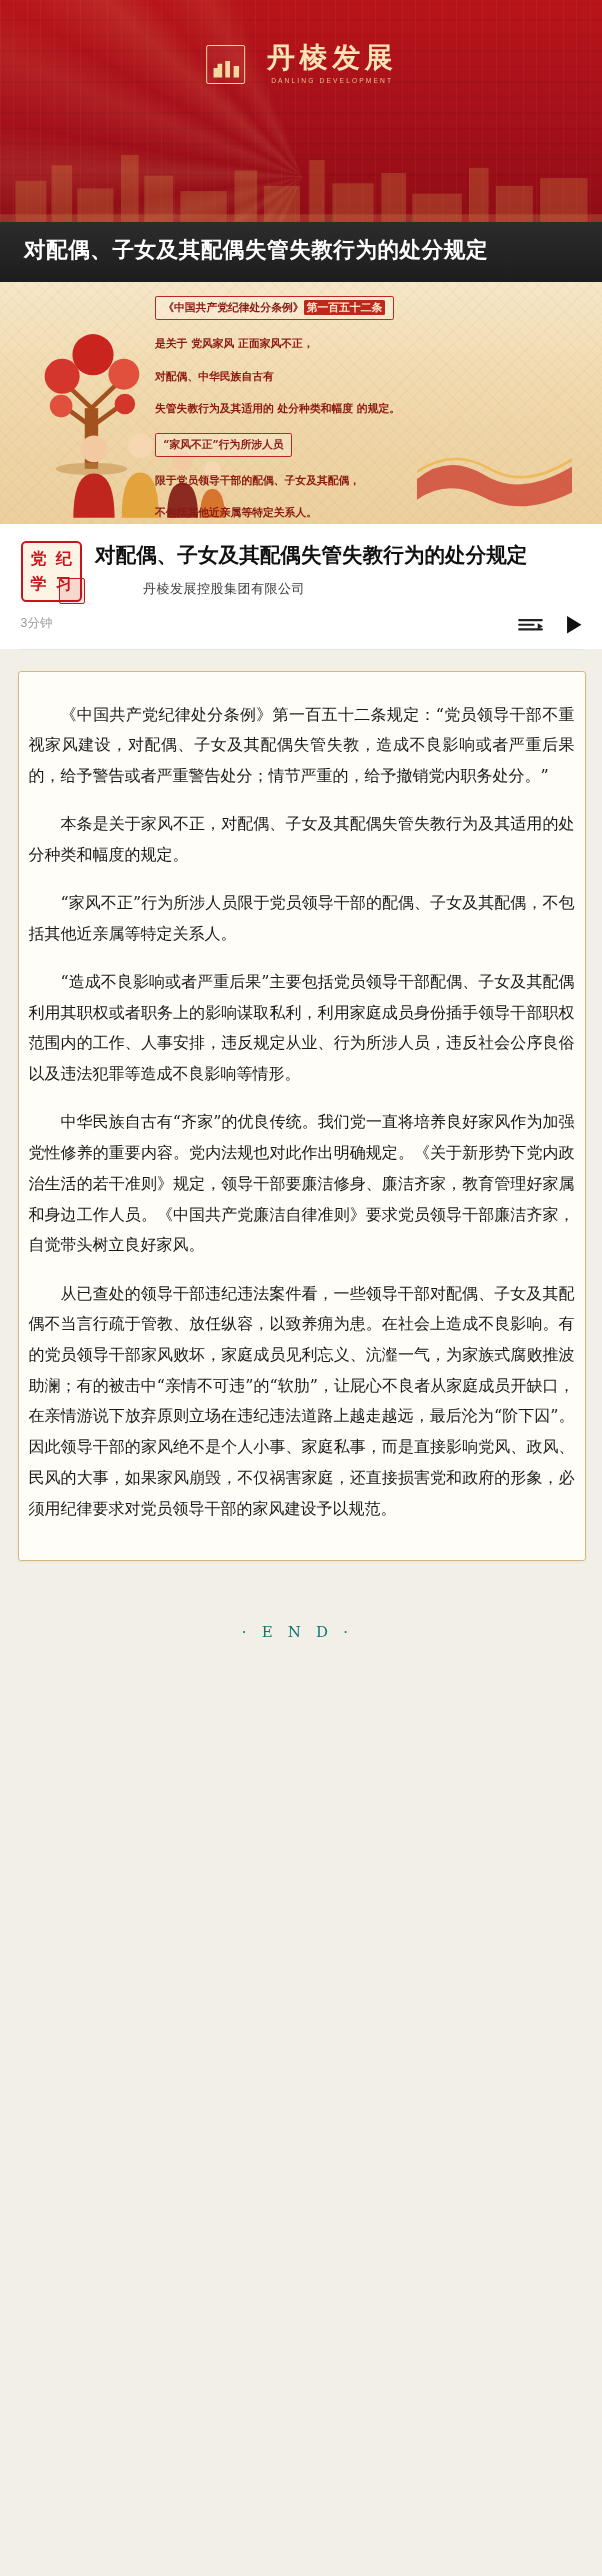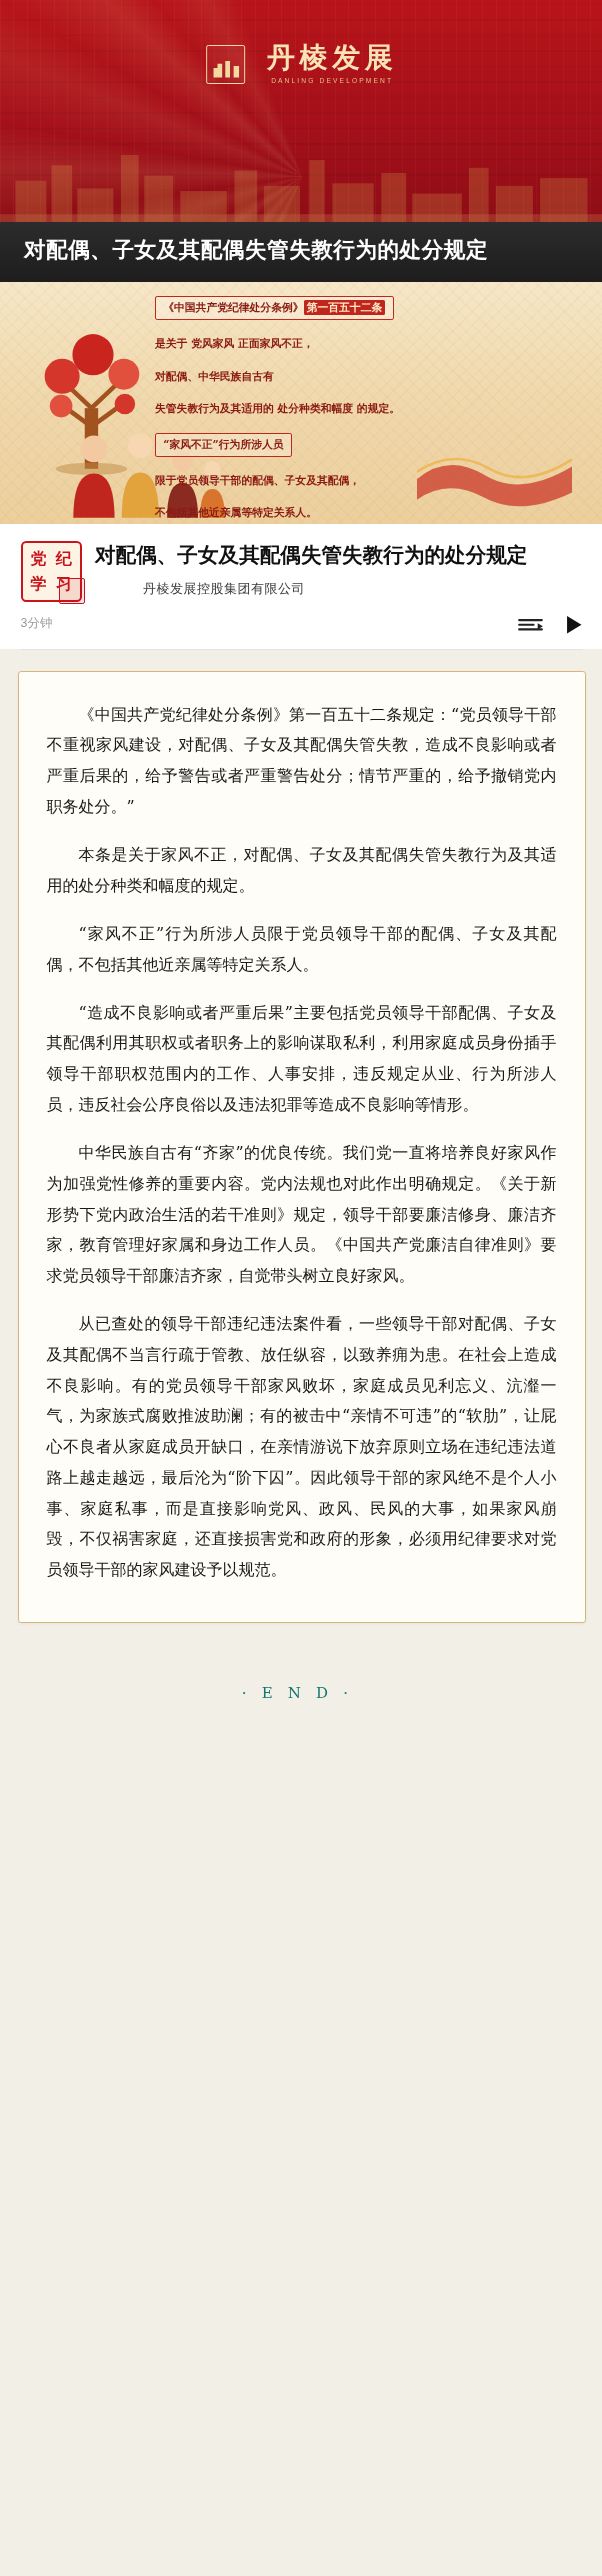--- a/index.html
+++ b/index.html
@@ -266,21 +266,21 @@
     width: 603px;
     background: #f2efe6;
     padding: 20.6px 17.5px 46px;
   }
   .paper {
     width: 568px;
     margin: 0 auto;
     background: #fffdf7;
     border: 1.5px solid #d8b57a;
     border-radius: 3.1px;
-    padding: 28px 28px 36px;
+    padding: 28px 10px 36px;
     box-shadow: 0 1px 3.1px rgba(0,0,0,0.05);
   }
   .paper p {
     font-family: "DejaVu Serif", serif;
     font-size: 16px;
     line-height: 1.92;
     color: #1a1a1a;
     text-align: justify;
     text-indent: 2em;
     margin-bottom: 17.5px;

